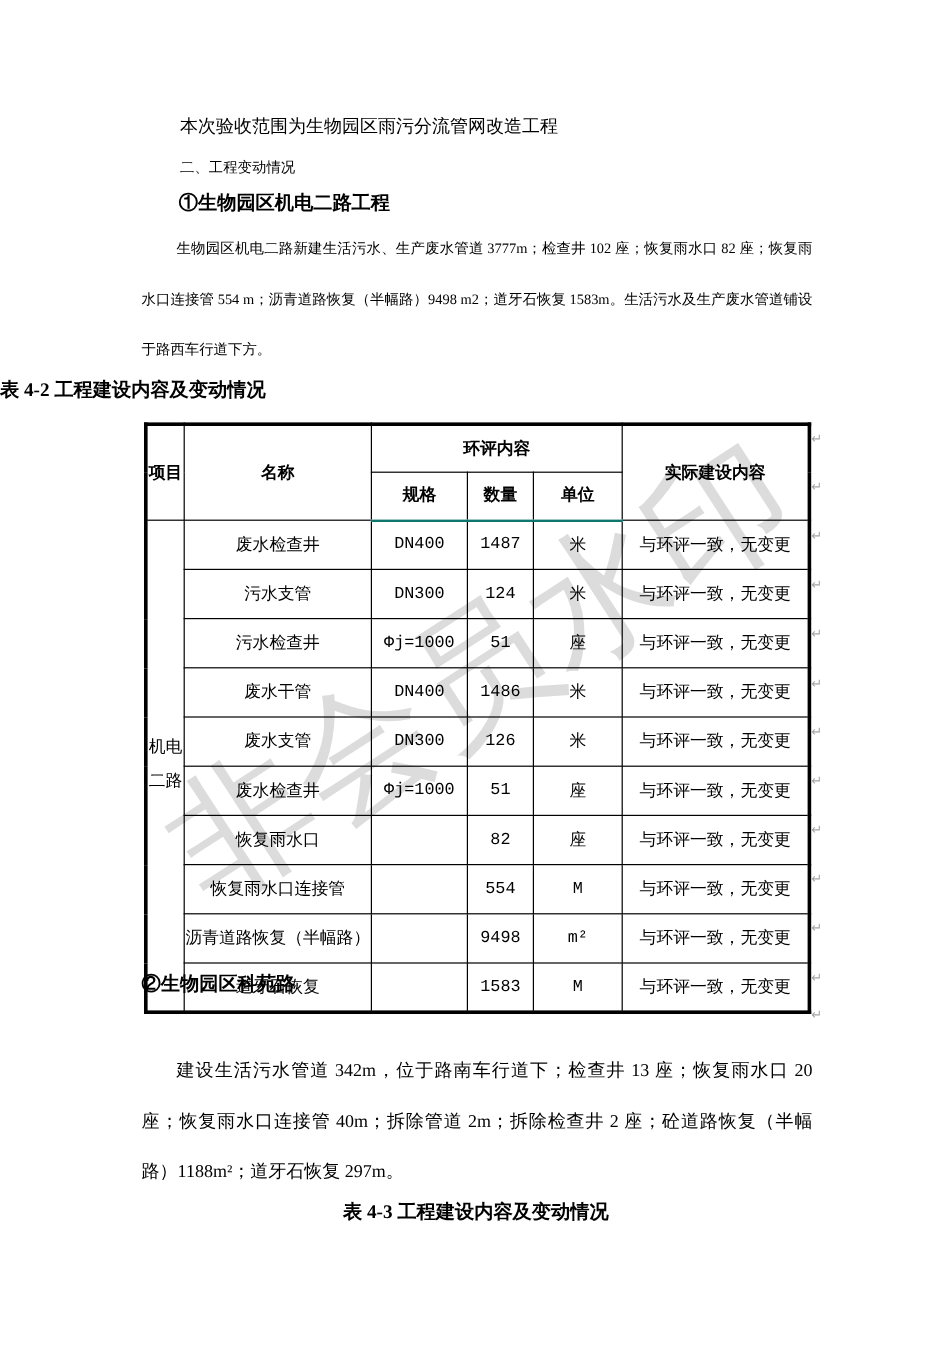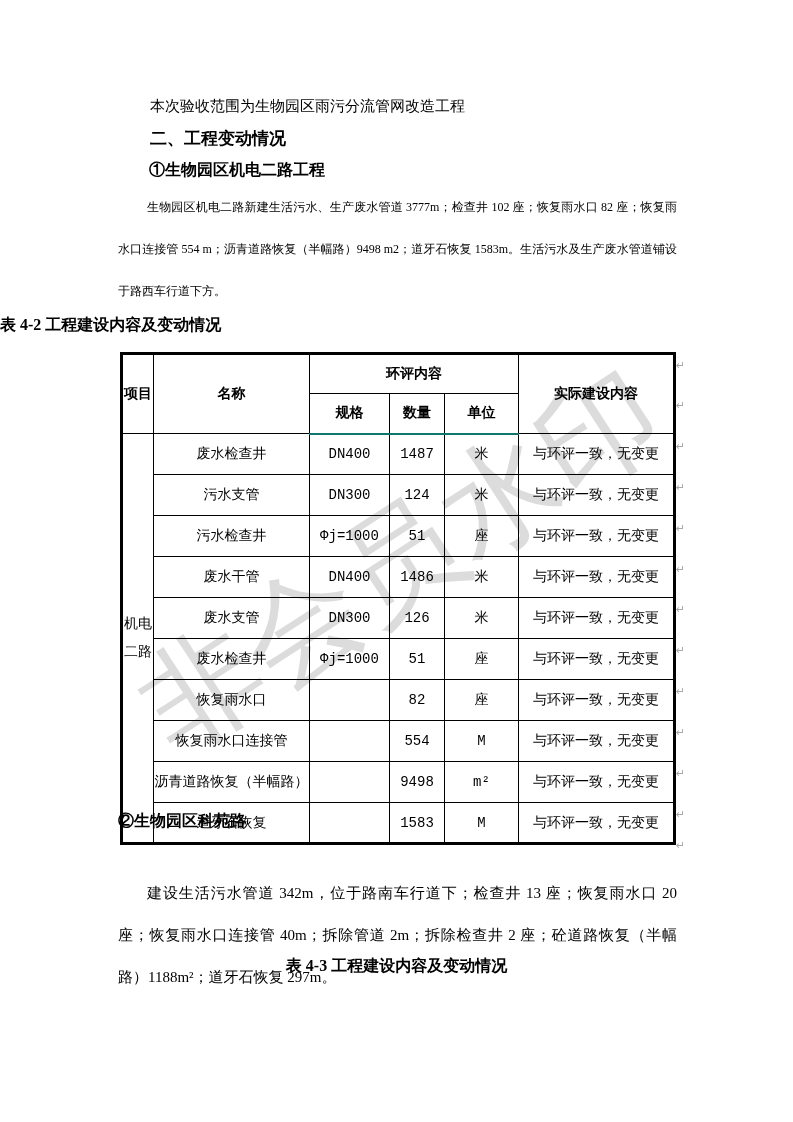--- a/index.html
+++ b/index.html
@@ -26,21 +26,21 @@
     z-index:0;
     user-select:none;
   }
   .content { position:relative; z-index:1; }
   .intro {
     position:absolute; left:150px; top:97px;
     font-size:15px; line-height:18px;
   }
   .h-section {
     position:absolute; left:150px; top:129px;
-    font-size:17px; font-weight:bold; line-height:20px;
+    font-size:12px; font-weight:normal; line-height:20px;
   }
   .h-sub1 {
     position:absolute; left:149px; top:160px;
     font-size:16px; font-weight:bold; line-height:19px;
   }
   .para1 {
     position:absolute; left:118px; top:186px;
     width:559px;
     font-size:12px; line-height:42px;
     text-align:justify;
@@ -93,21 +93,21 @@
     font-size:16px; font-weight:bold; line-height:19px;
   }
   .para2 {
     position:absolute; left:118px; top:872px;
     width:559px;
     font-size:15px; line-height:42px;
     text-align:justify;
     text-indent:29px;
   }
   .tbl-title-2 {
-    position:absolute; left:0; top:956px; width:793px;
+    position:absolute; left:0; top:1000px; width:793px;
     text-align:center; font-size:16px; font-weight:bold;
   }
 </style>
 </head>
 <body>
 
 <div class="page">
 
   <div class="watermark">非会员水印</div>
 

